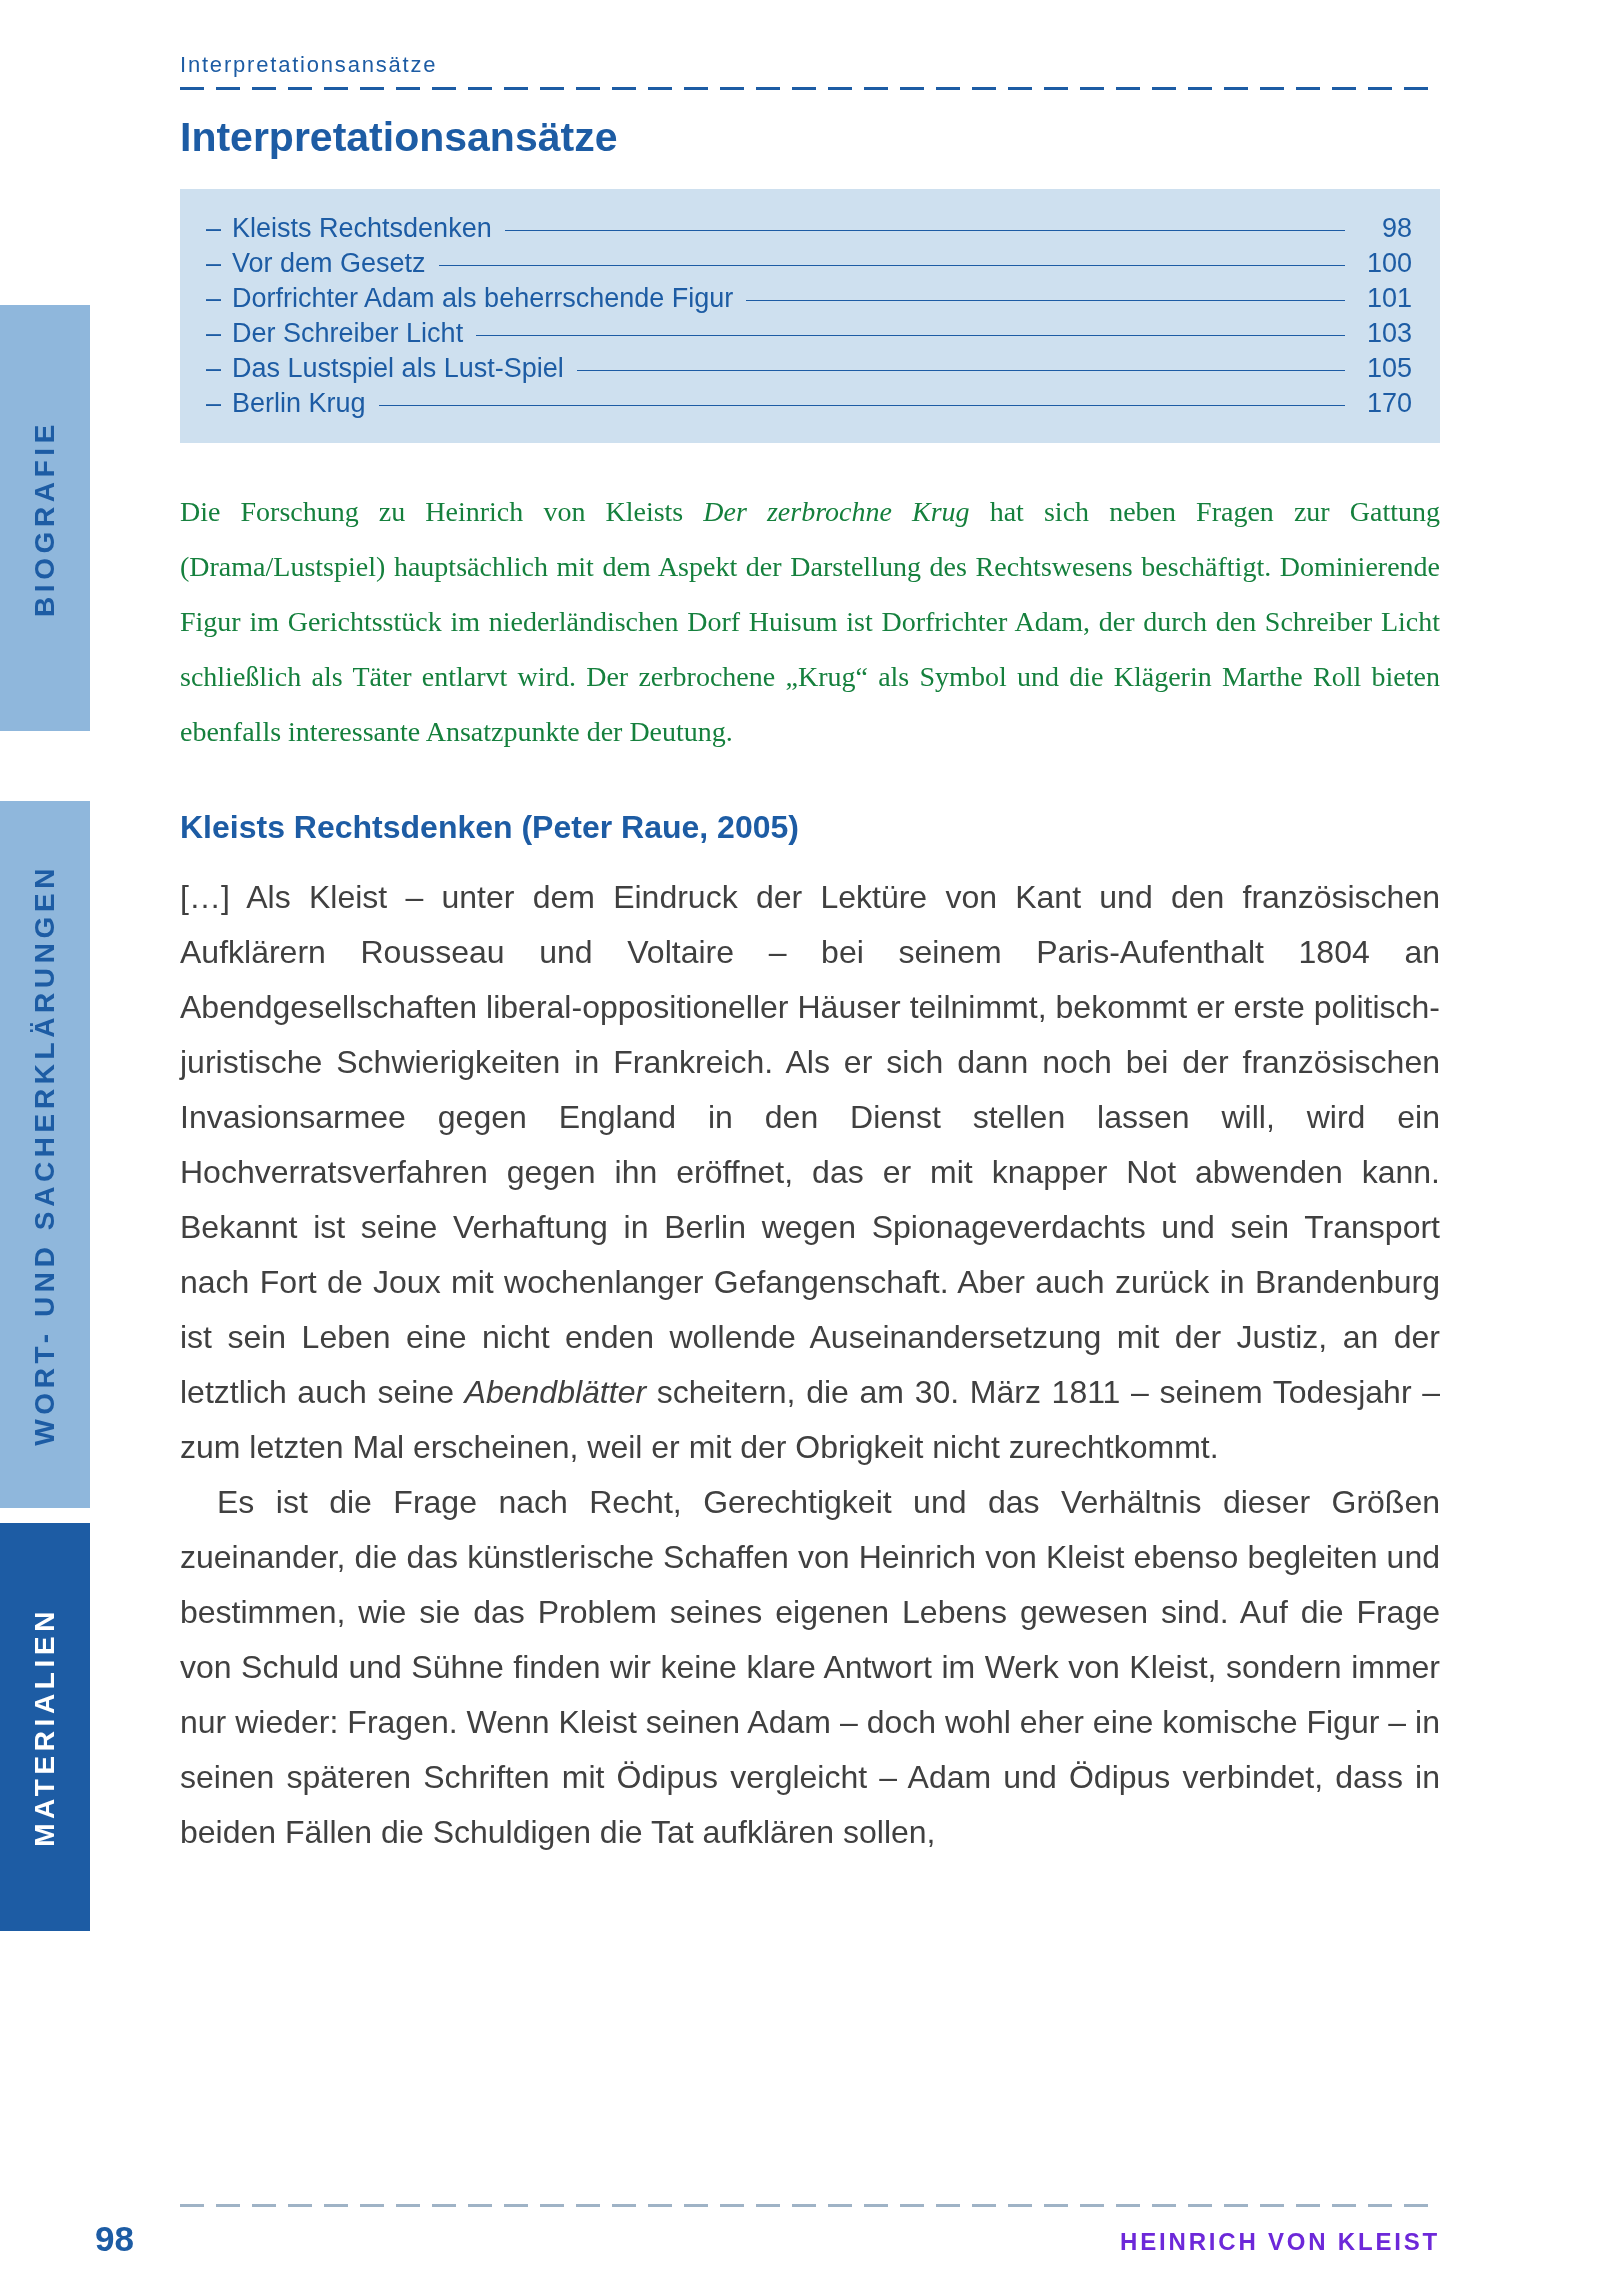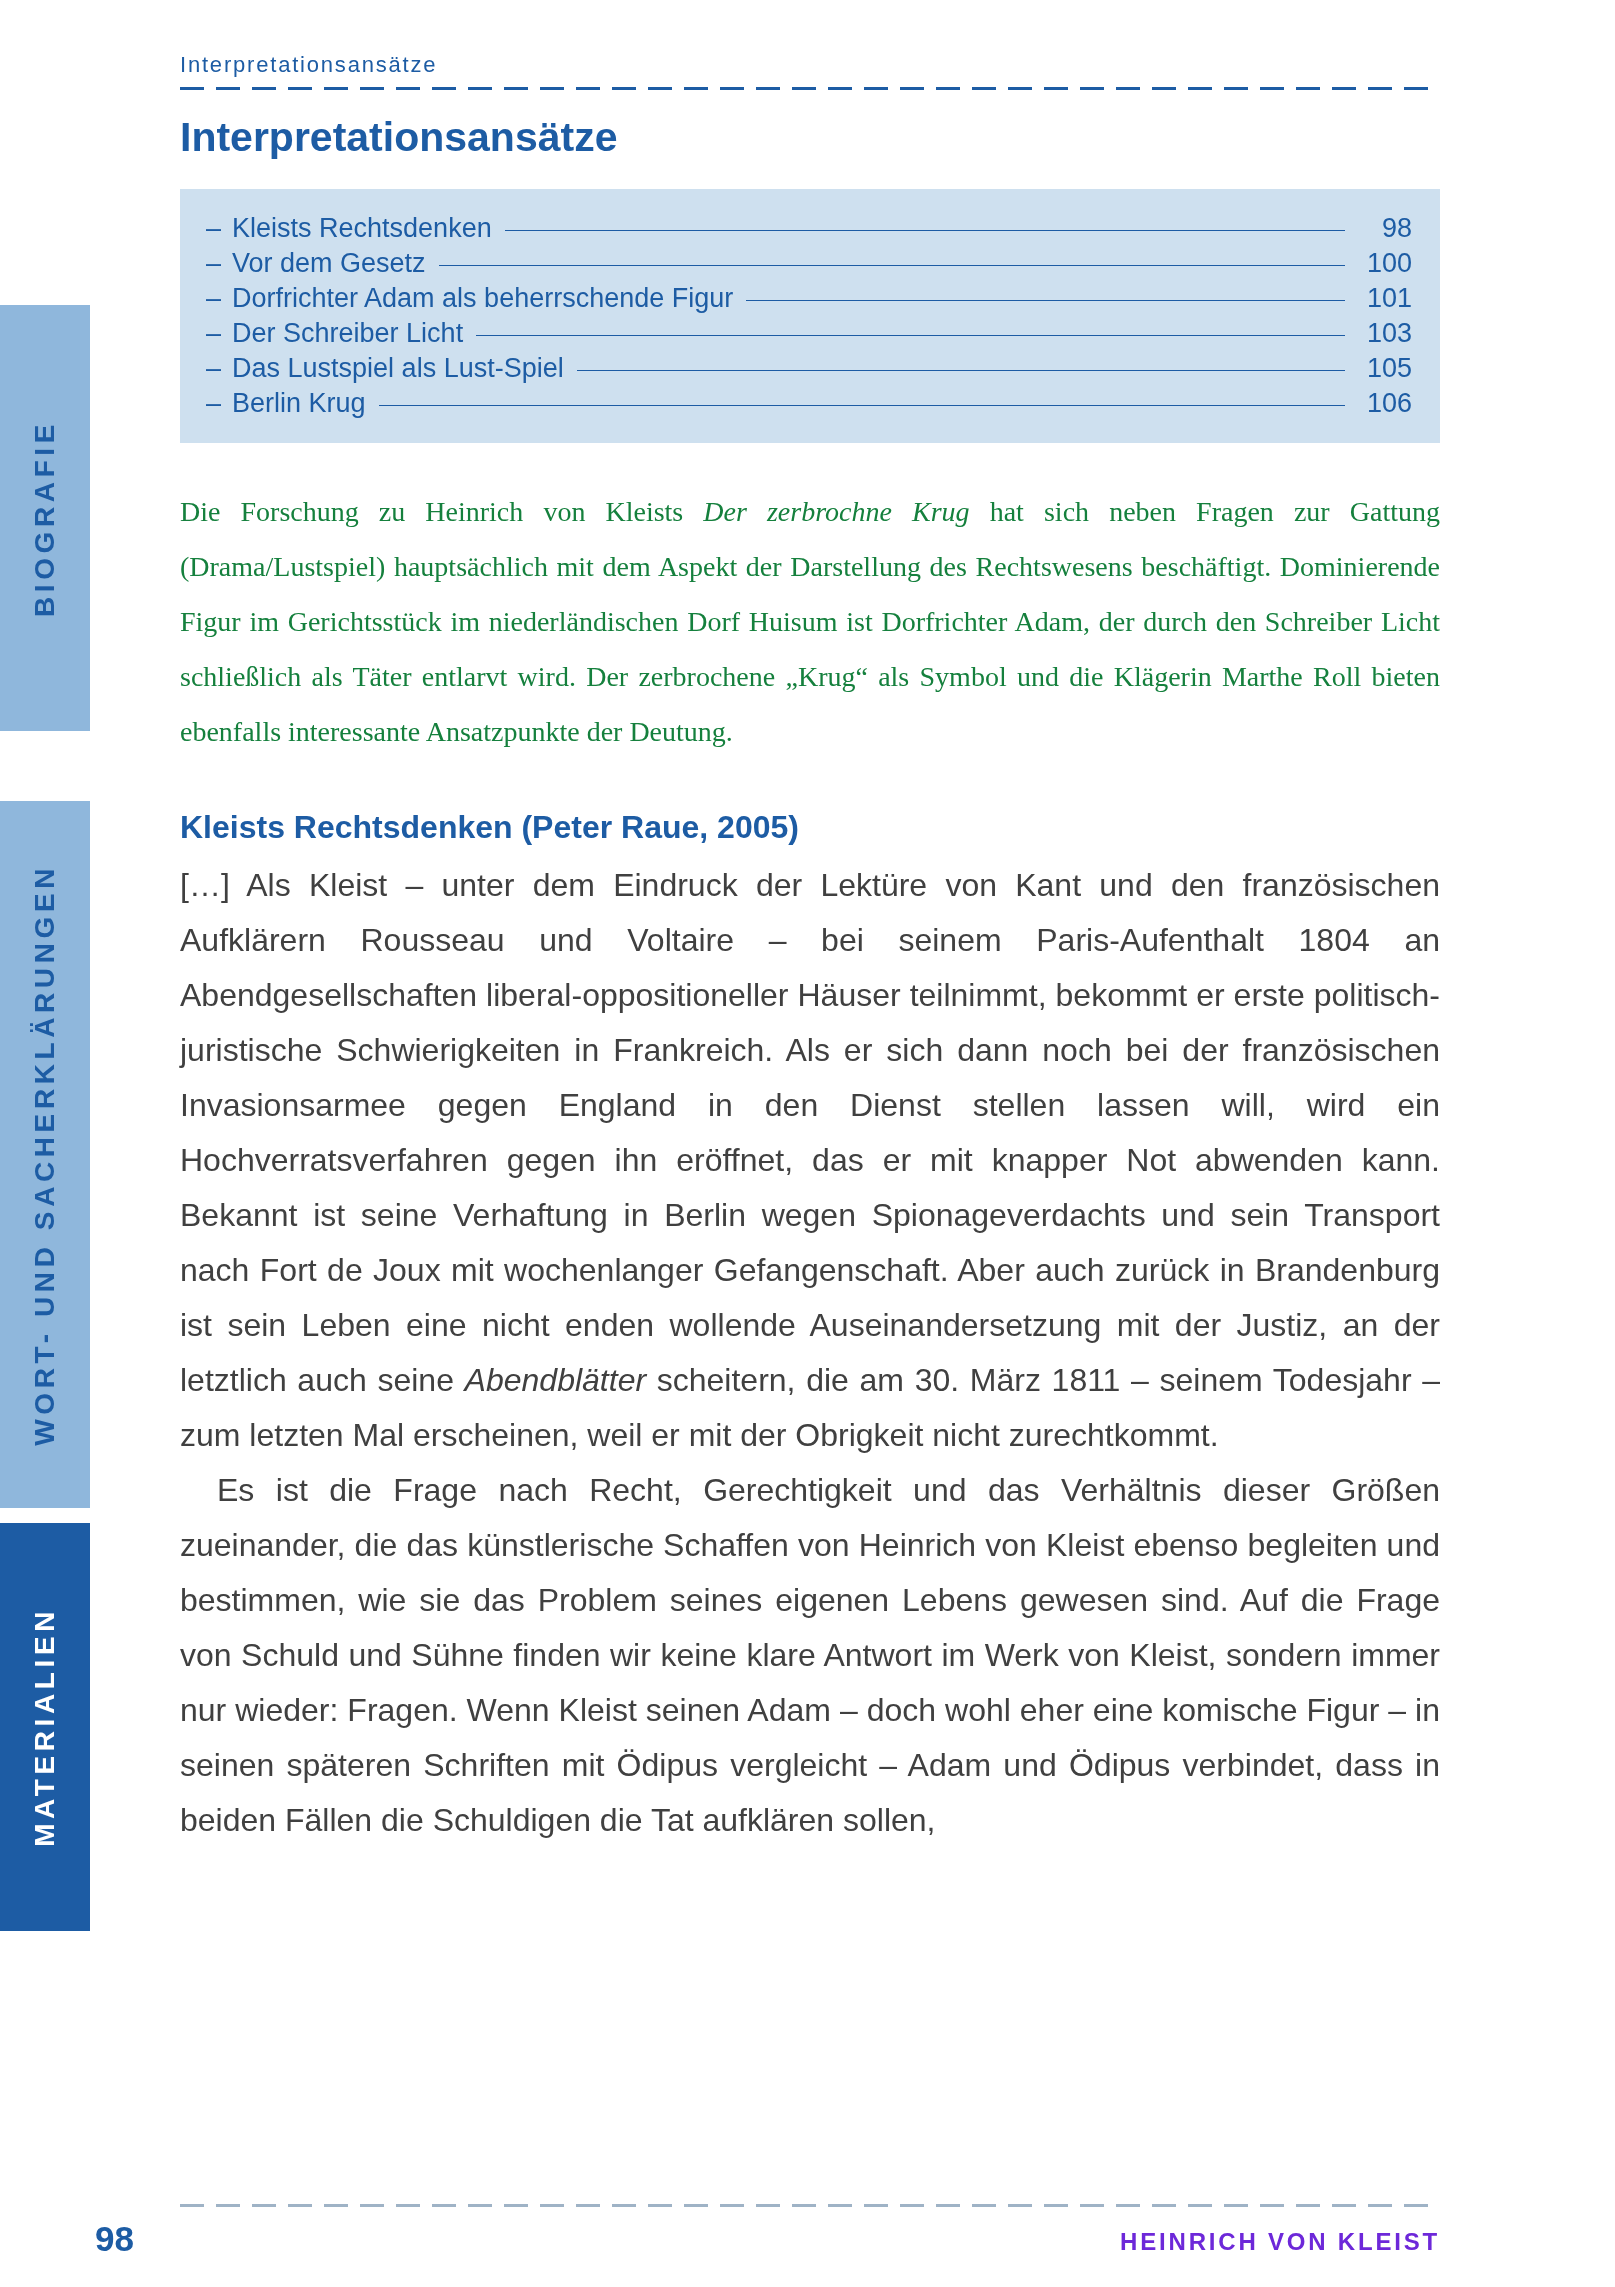--- a/index.html
+++ b/index.html
@@ -91,21 +91,21 @@
   .intro {
     margin-top: 41px;
     font-family: "Liberation Serif", serif;
     font-size: 28px;
     line-height: 55px;
     color: #15803d;
     text-align: justify;
   }
   .section-heading {
     margin-top: 42px;
-    margin-bottom: 5px;
+    margin-bottom: 17px;
     font-size: 32px;
     line-height: 52px;
     font-weight: bold;
     color: #1D5CA4;
   }
   .body-para {
     font-size: 32px;
     line-height: 55px;
     color: #404040;
     text-align: justify;
@@ -190,21 +190,21 @@
       <div class="toc-item">
         <span class="toc-dash">–</span>
         <span class="toc-label">Das Lustspiel als Lust-Spiel</span>
         <span class="toc-leader"></span>
         <span class="toc-page">105</span>
       </div>
       <div class="toc-item">
         <span class="toc-dash">–</span>
         <span class="toc-label">Berlin Krug</span>
         <span class="toc-leader"></span>
-        <span class="toc-page">106</span>
+        <span class="toc-page">170</span>
       </div>
     </section>
 
     <p class="intro"><span>Die Forschung zu Heinrich von Kleists </span><i>Der zerbrochne Krug</i><span> hat sich neben Fragen zur Gattung (Drama/Lustspiel) hauptsächlich mit dem Aspekt der Darstellung des Rechtswesens beschäftigt. Dominierende Figur im Gerichtsstück im niederländischen Dorf Huisum ist Dorfrichter Adam, der durch den Schreiber Licht schließlich als Täter entlarvt wird. Der zerbrochene „Krug“ als Symbol und die Klägerin Marthe Roll bieten ebenfalls interessante Ansatzpunkte der Deutung.</span></p>
 
     <h2 class="section-heading">Kleists Rechtsdenken (Peter Raue, 2005)</h2>
 
     <p class="body-para"><span>[…] Als Kleist – unter dem Eindruck der Lektüre von Kant und den französischen Aufklärern Rousseau und Voltaire – bei seinem Paris-Aufenthalt 1804 an Abendgesellschaften liberal-oppositioneller Häuser teilnimmt, bekommt er erste politisch-juristische Schwierigkeiten in Frankreich. Als er sich dann noch bei der französischen Invasionsarmee gegen England in den Dienst stellen lassen will, wird ein Hochverratsverfahren gegen ihn eröffnet, das er mit knapper Not abwenden kann. Bekannt ist seine Verhaftung in Berlin wegen Spionageverdachts und sein Transport nach Fort de Joux mit wochenlanger Gefangenschaft. Aber auch zurück in Brandenburg ist sein Leben eine nicht enden wollende Auseinandersetzung mit der Justiz, an der letztlich auch seine </span><i>Abendblätter</i><span> scheitern, die am 30. März 1811 – seinem Todesjahr – zum letzten Mal erscheinen, weil er mit der Obrigkeit nicht zurechtkommt.</span></p>
     <p class="body-para indented"><span>Es ist die Frage nach Recht, Gerechtigkeit und das Verhältnis dieser Größen zueinander, die das künstlerische Schaffen von Heinrich von Kleist ebenso begleiten und bestimmen, wie sie das Problem seines eigenen Lebens gewesen sind. Auf die Frage von Schuld und Sühne finden wir keine klare Antwort im Werk von Kleist, sondern immer nur wieder: Fragen. Wenn Kleist seinen Adam – doch wohl eher eine komische Figur – in seinen späteren Schriften mit Ödipus vergleicht – Adam und Ödipus verbindet, dass in beiden Fällen die Schuldigen die Tat aufklären sollen,</span></p>
   </main>

